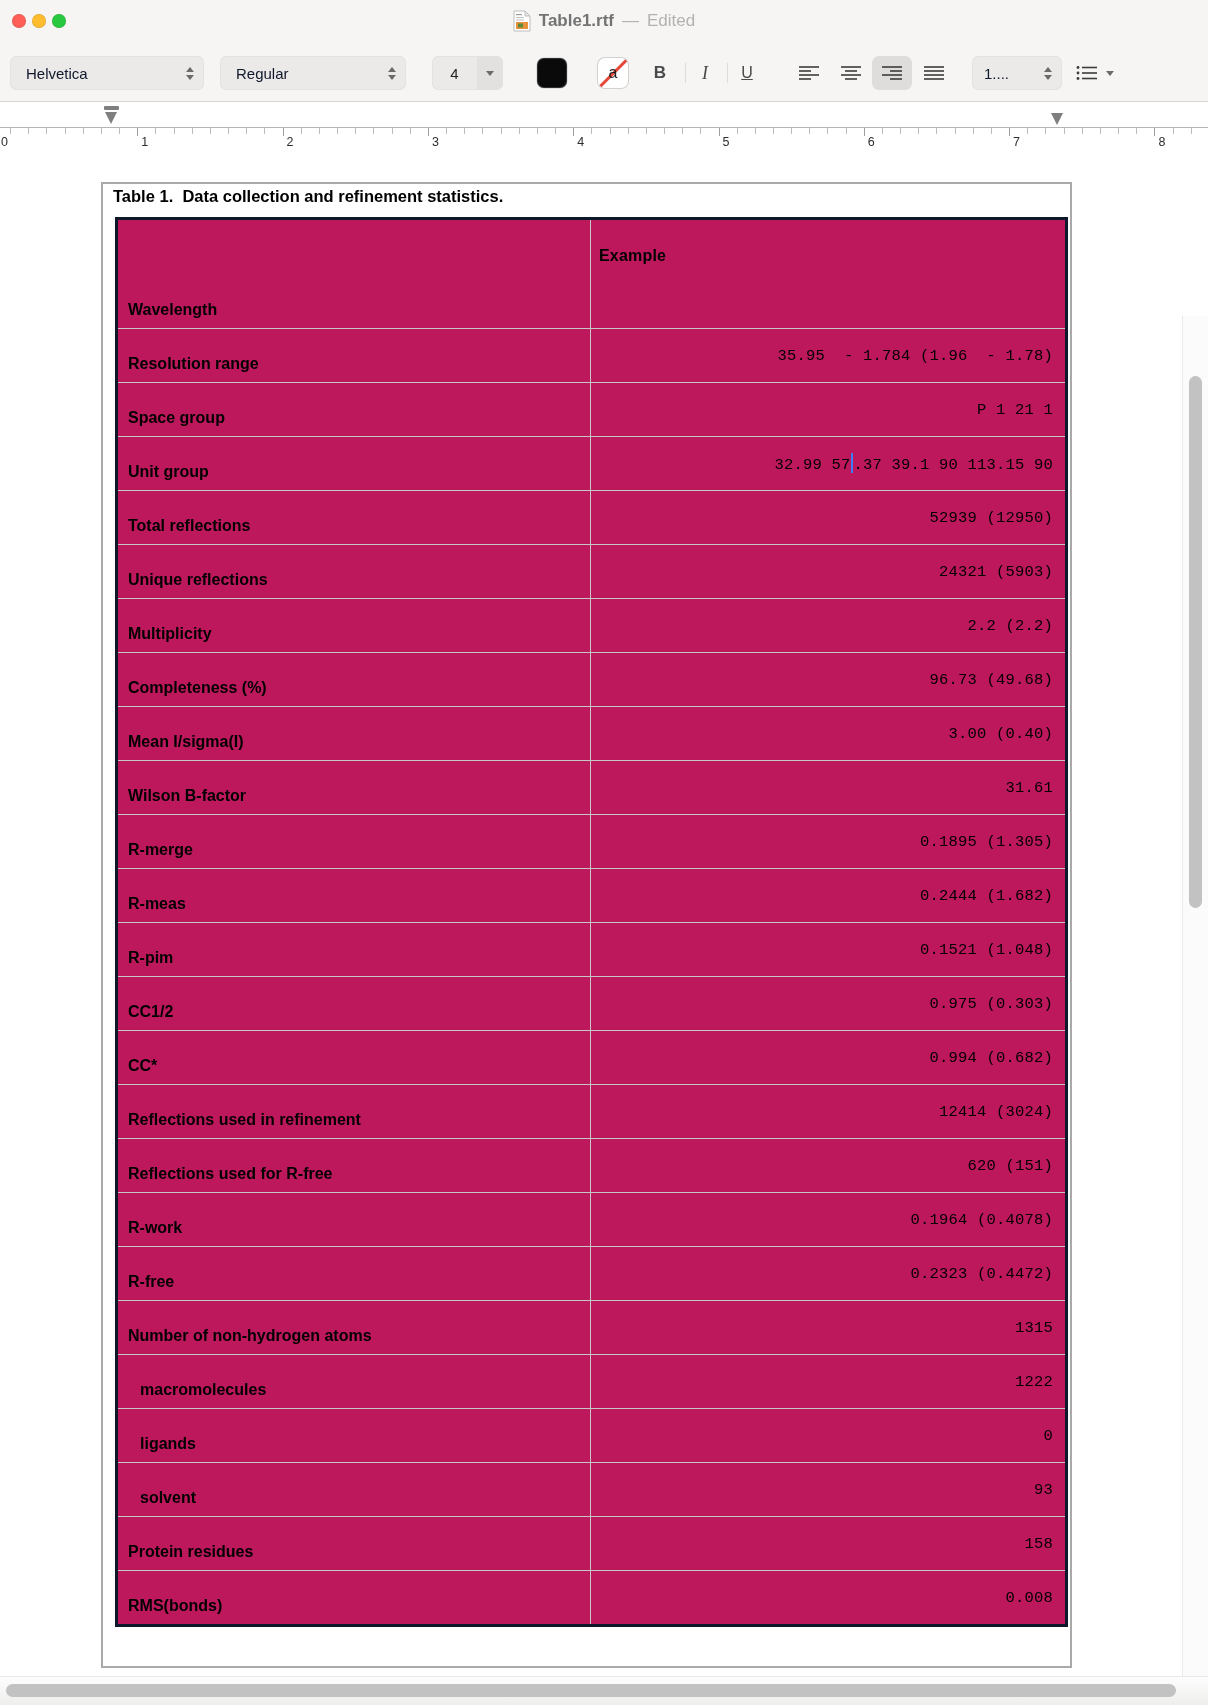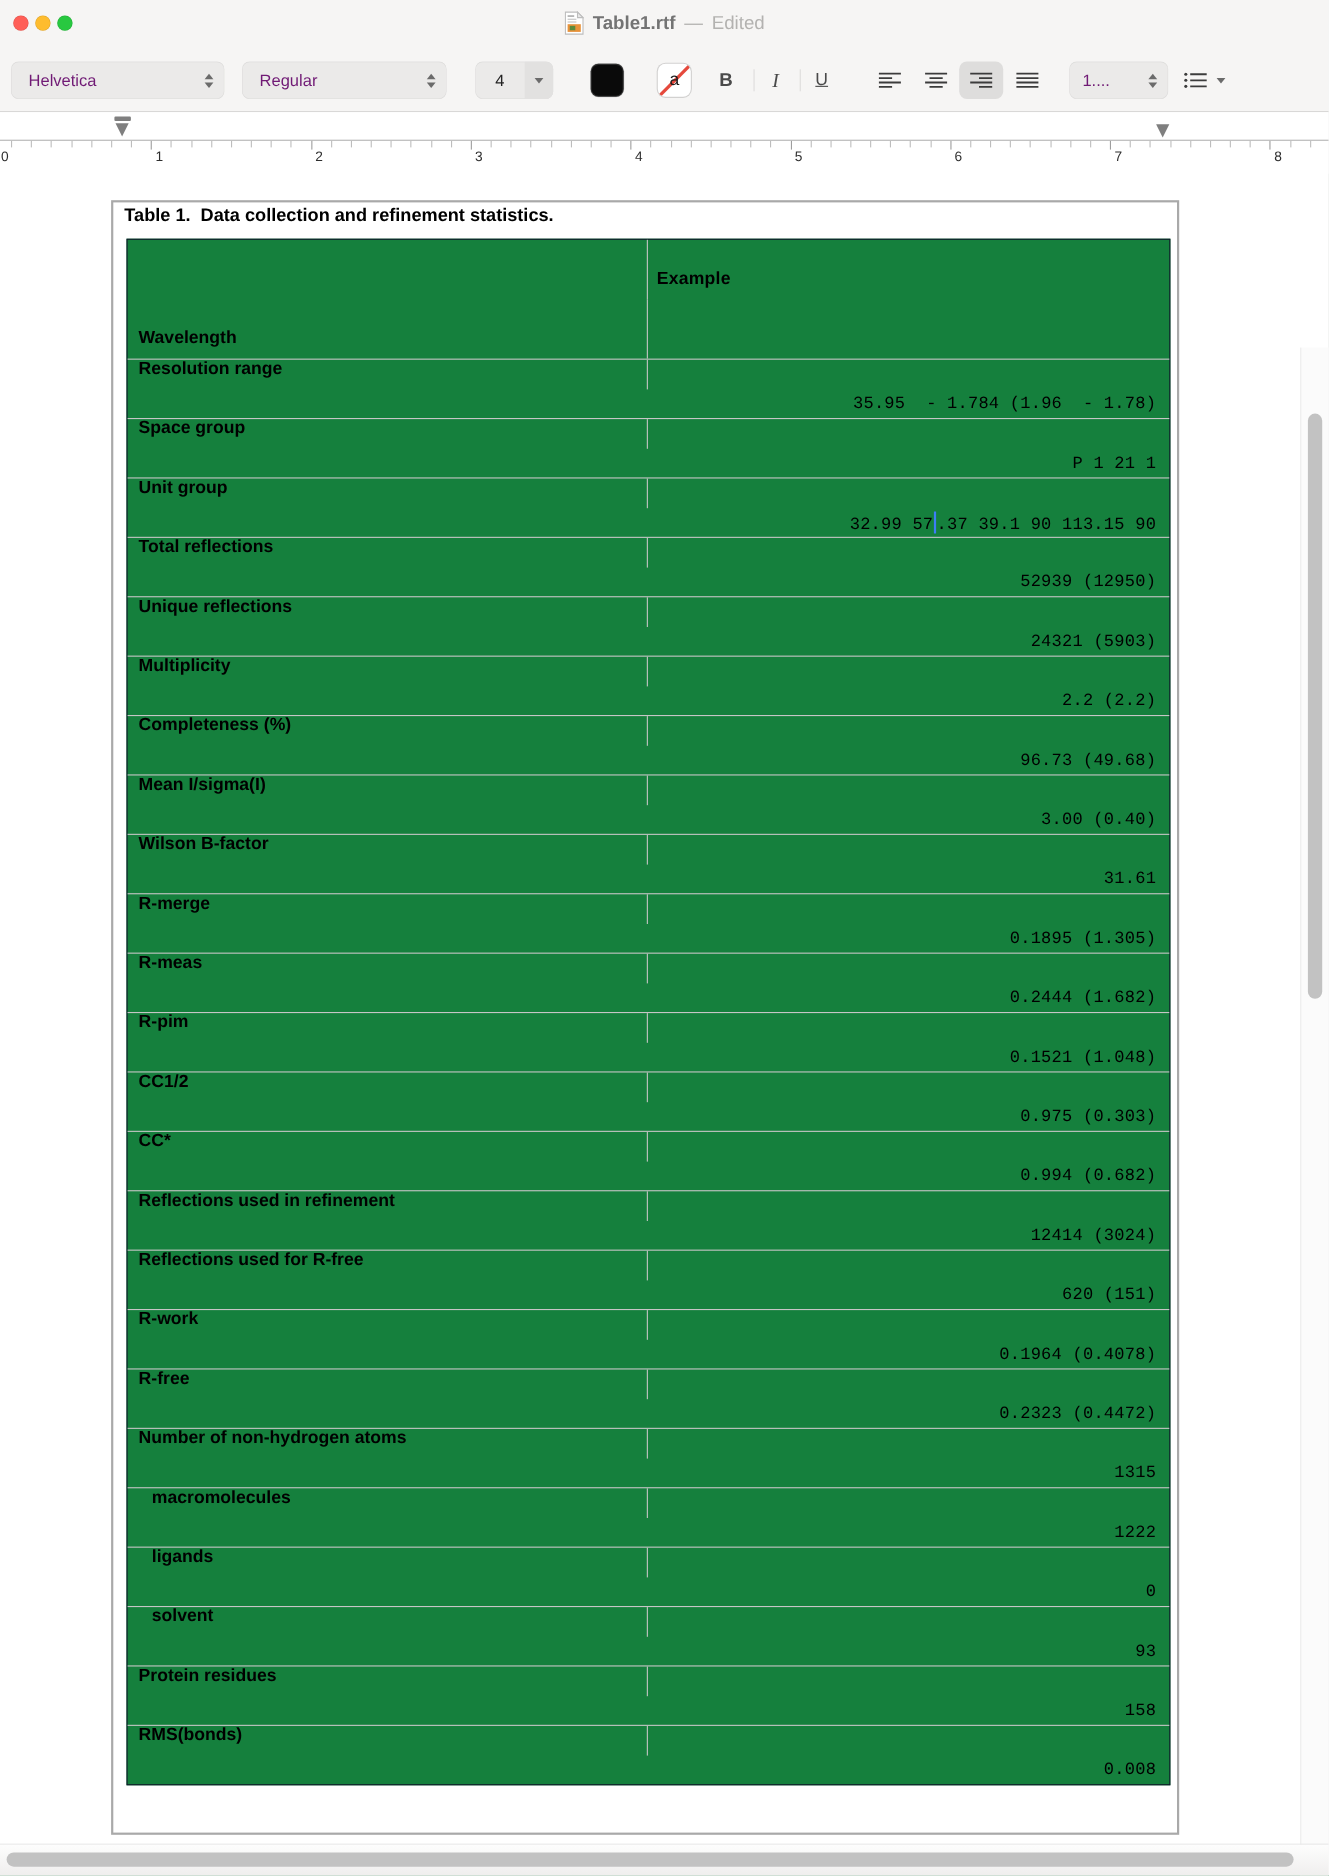--- a/index.html
+++ b/index.html
@@ -14,21 +14,21 @@
   .tl.red{background:#ff5f57;} .tl.yellow{background:#febc2e;} .tl.green{background:#28c840;}
   .titlewrap{position:absolute;top:10px;left:0;right:0;display:flex;justify-content:center;
              align-items:center;gap:8px;font-size:17px;}
   .fname{font-weight:bold;color:#737373;}
   .dash,.edited{color:#b3b2b0;}
   .docicon{width:18px;height:22px;position:relative;display:inline-block;}
 
   
   .tb{position:absolute;top:56px;height:34px;}
   .dd{background:#ebeae9;border-radius:7px;display:flex;align-items:center;
-      padding:0 10px 0 16px;font-size:15px;color:#701a75;box-shadow:inset 0 0 0 .5px #dcdbda;}
+      padding:0 10px 0 16px;font-size:15px;color:#0f172a;box-shadow:inset 0 0 0 .5px #dcdbda;}
   .dd .ddlabel{flex:1;}
   .updown{display:flex;flex-direction:column;align-items:center;gap:3px;margin-left:8px;}
   .cup{width:0;height:0;border-left:4px solid transparent;border-right:4px solid transparent;
        border-bottom:5px solid #6b6b6b;}
   .cdn{width:0;height:0;border-left:4px solid transparent;border-right:4px solid transparent;
        border-top:5px solid #6b6b6b;}
   .sizebox{background:#ebeae9;border-radius:7px;display:flex;align-items:stretch;
            box-shadow:inset 0 0 0 .5px #dcdbda;overflow:hidden;}
   .sizebox .num{width:45px;display:flex;align-items:center;justify-content:center;
                 font-size:15px;color:#232323;}
@@ -60,24 +60,24 @@
           border-right:6px solid transparent;border-top:12px solid #7f7f7f;}
   .mk-left{top:10px;left:105px;}
   .mk-right{top:11px;left:1051px;}
 
   
   .content{position:absolute;top:158px;left:0;width:1182px;height:1518px;background:#fff;}
   .outerbox{position:absolute;left:101px;top:24px;width:967px;height:1482px;
             border:2px solid #a9a9a9;background:#fff;}
   .tabletitle{position:absolute;left:10px;top:3px;font-size:16.5px;font-weight:bold;
               color:#000;white-space:pre;}
-  .itable{position:absolute;left:12px;top:33px;width:947px;border:1px solid #0f172a;
-          background:#15803d;}
+  .itable{position:absolute;left:12px;top:33px;width:947px;border:3px solid #0f172a;
+          background:#be185d;}
   .trow{display:flex;height:54px;box-sizing:border-box;}
-  .trow + .trow{border-top:1px solid #c6c6c6;flex-direction:column;}
+  .trow + .trow{border-top:1px solid #c6c6c6;}
   .tcell{box-sizing:border-box;}
   .tlabelcell{width:473px;border-right:1px solid #c6c6c6;display:flex;align-items:flex-end;
               padding:0 6px 9px 10px;}
   .lab{font-weight:bold;font-size:16px;color:#000;}
   .lab.indent{padding-left:12px;}
   .tvaluecell{flex:1;display:flex;align-items:center;justify-content:flex-end;padding-right:12px;font-family:Liberation Mono, monospace;}
   .val{font-size:15.5px;color:#000;letter-spacing:.2px;white-space:pre;}
   .theadcell{flex:1;display:flex;align-items:flex-end;justify-content:flex-start;
              padding:0 0 9px 8px;}
   .theadcell .val{font-weight:bold;font-size:16px;}

